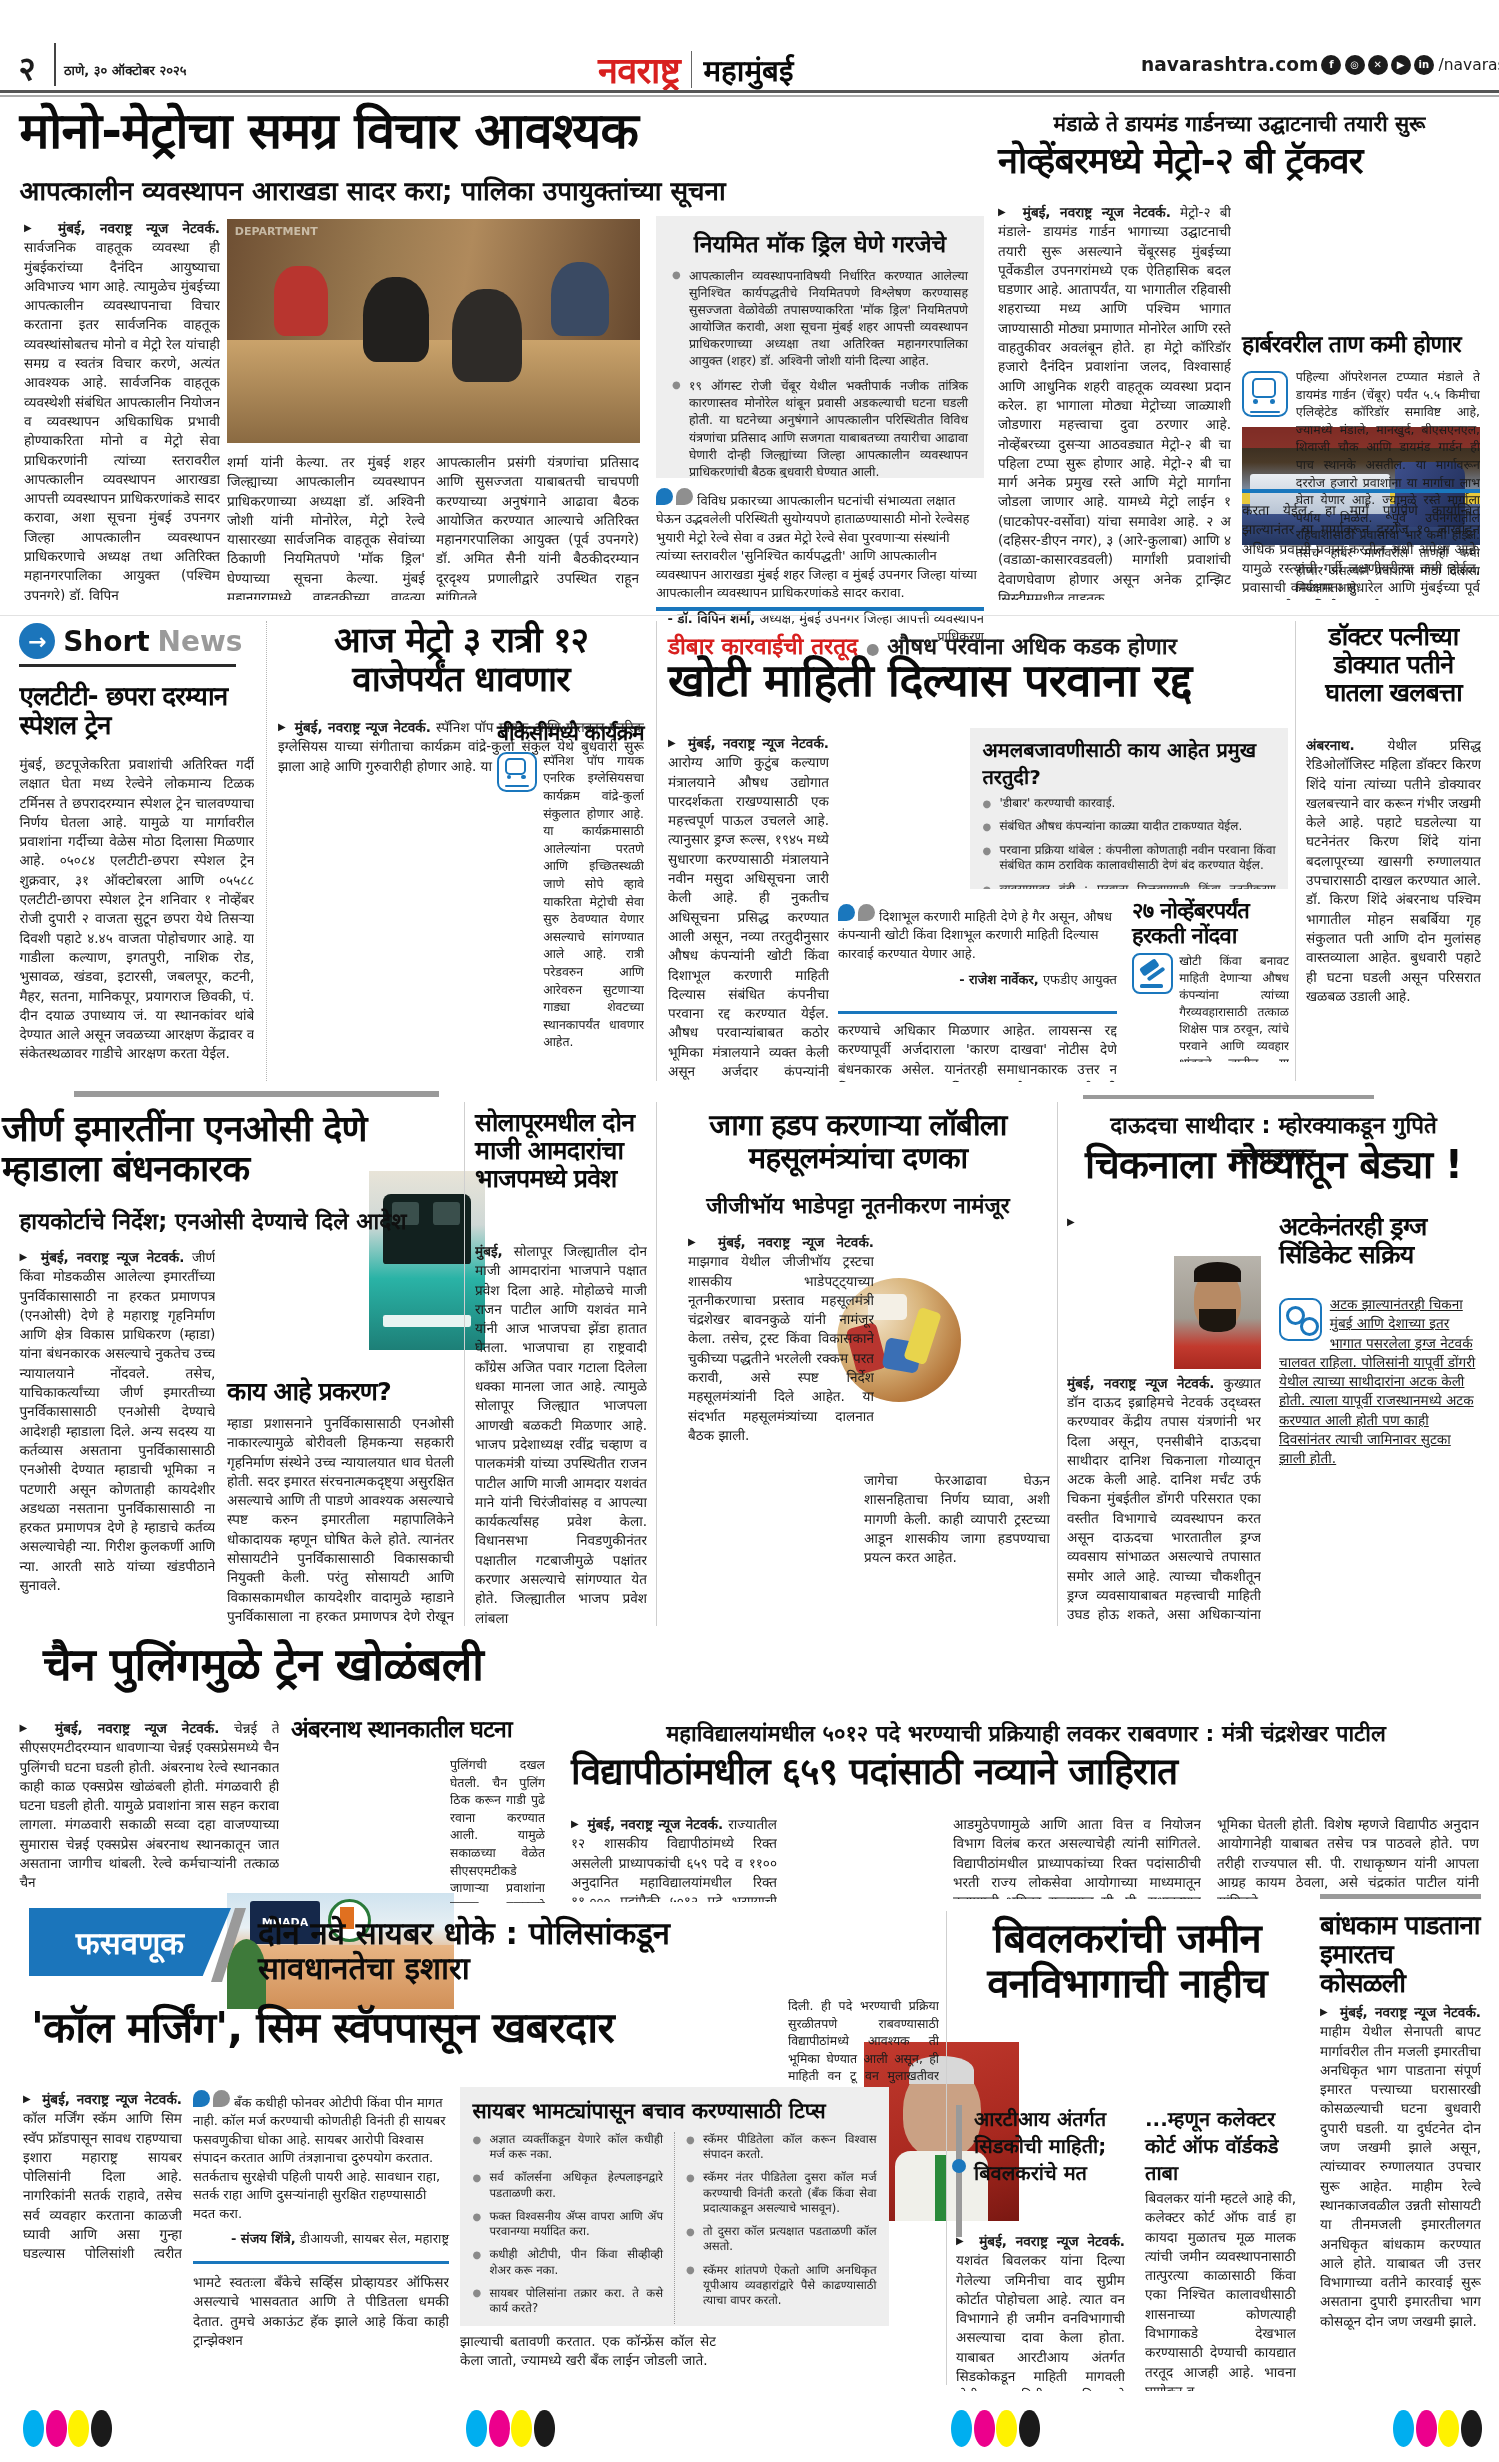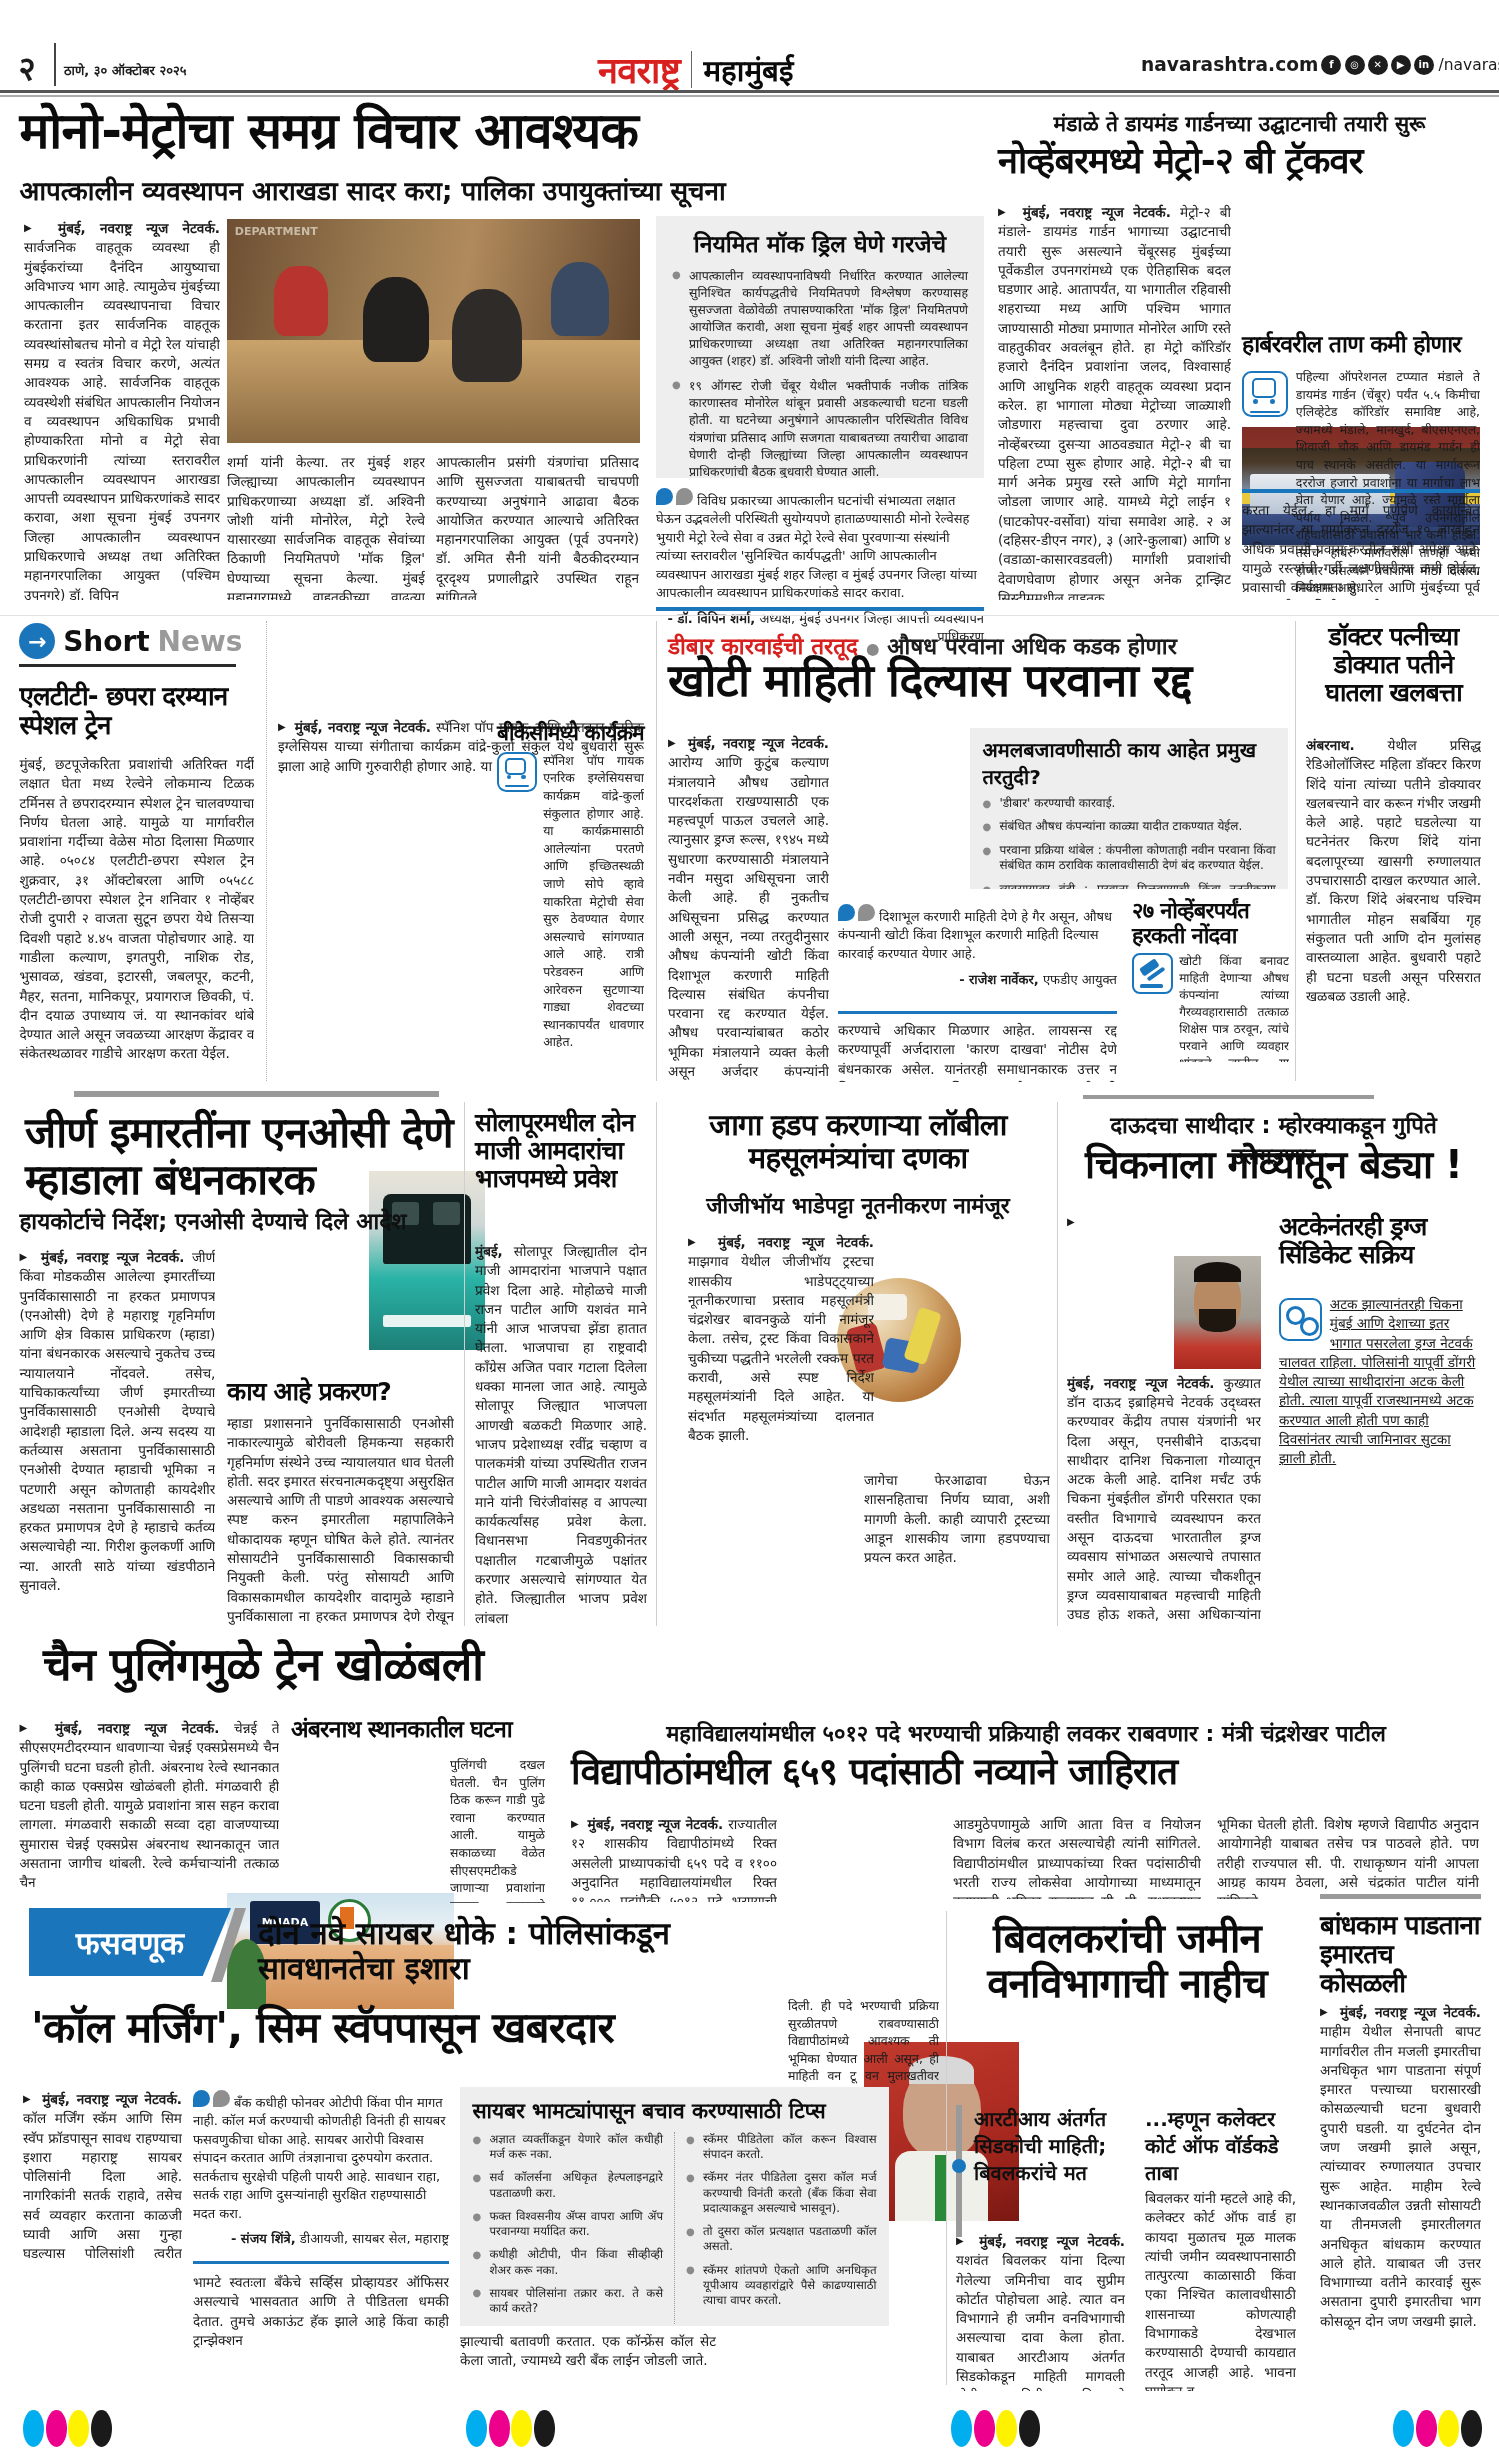--- a/index.html
+++ b/index.html
@@ -154,20 +154,21 @@
       <span style="font-size:28px;font-weight:bold;color:#111;">Short</span>
       <span style="font-size:28px;font-weight:bold;color:#9a9a9a;">News</span>
     </div>
     <div style="width:217px;height:3.1px;background:#2a2a2a;margin-top:4.7px;"></div>
   </div>
   <div class="abs hl" style="left:19.4px;top:682px;width:233px;font-size:26px;">एलटीटी- छपरा दरम्यान स्पेशल ट्रेन</div>
   <div class="abs body-t" style="left:19.4px;top:755px;width:235px;height:324px;">मुंबई, छटपूजेकरिता प्रवाशांची अतिरिक्त गर्दी लक्षात घेता मध्य रेल्वेने लोकमान्य टिळक टर्मिनस ते छपरादरम्यान स्पेशल ट्रेन चालवण्याचा निर्णय घेतला आहे. यामुळे या मार्गावरील प्रवाशांना गर्दीच्या वेळेस मोठा दिलासा मिळणार आहे. ०५०८४ एलटीटी-छपरा स्पेशल ट्रेन शुक्रवार, ३१ ऑक्टोबरला आणि ०५५८८ एलटीटी-छापरा स्पेशल ट्रेन शनिवार १ नोव्हेंबर रोजी दुपारी २ वाजता सुटून छपरा येथे तिसऱ्या दिवशी पहाटे ४.४५ वाजता पोहोचणार आहे. या गाडीला कल्याण, इगतपुरी, नाशिक रोड, भुसावळ, खंडवा, इटारसी, जबलपूर, कटनी, मैहर, सतना, मानिकपूर, प्रयागराज छिवकी, पं. दीन दयाळ उपाध्याय जं. या स्थानकांवर थांबे देण्यात आले असून जवळच्या आरक्षण केंद्रावर व संकेतस्थळावर गाडीचे आरक्षण करता येईल.</div>
 
   <div class="abs vr-dot" style="left:266px;top:621px;height:460px;"></div>
 
+  <div class="abs hl center" style="left:278px;top:621px;width:366px;font-size:35px;">आज मेट्रो ३ रात्री १२ वाजेपर्यंत धावणार</div>
   <div class="abs body-t" style="left:278px;top:718px;width:366px;height:101px;">
     <span class="tri">▶</span>
     <b>मुंबई, नवराष्ट्र न्यूज नेटवर्क.</b>
     <span>स्पॅनिश पॉप गायक आणि गीतकार एनरिक इग्लेसियस याच्या संगीताचा कार्यक्रम वांद्रे-कुर्ला संकुल येथे बुधवारी सुरू झाला आहे आणि गुरुवारीही होणार आहे. या</span>
   </div>
   <div class="abs photo" style="left:369px;top:829px;width:116px;height:179px;background:linear-gradient(180deg,#e8e4d8 0%,#cfd8d6 30%,#2ab3a6 60%,#1d7f77 100%);">
     <div style="position:absolute;left:14px;top:23px;width:88px;height:70px;background:#12211f;border-radius:7.8px 7.8px 3.1px 3.1px;"></div>
     <div style="position:absolute;left:23px;top:31px;width:27px;height:23px;background:#3a4f4c;border-radius:3.1px;"></div>
     <div style="position:absolute;left:64px;top:31px;width:27px;height:23px;background:#3a4f4c;border-radius:3.1px;"></div>
     <div style="position:absolute;left:14px;bottom:23px;width:88px;height:12.4px;background:#e8f4f2;border-radius:2.3px;"></div>
@@ -238,21 +239,21 @@
   <div class="abs vr" style="left:1295px;top:621px;height:460px;"></div>
 
   <div class="abs hl center" style="left:1306px;top:623px;width:175px;font-size:25px;">डॉक्टर पत्नीच्या डोक्यात पतीने घातला खलबत्ता</div>
   <div class="abs body-t" style="left:1306px;top:736px;width:175px;height:345px;">
     <b>अंबरनाथ.</b>
     <span>येथील प्रसिद्ध रेडिओलॉजिस्ट महिला डॉक्टर किरण शिंदे यांना त्यांच्या पतीने डोक्यावर खलबत्त्याने वार करून गंभीर जखमी केले आहे. पहाटे घडलेल्या या घटनेनंतर किरण शिंदे यांना बदलापूरच्या खासगी रुग्णालयात उपचारासाठी दाखल करण्यात आले. डॉ. किरण शिंदे अंबरनाथ पश्चिम भागातील मोहन सबर्बिया गृह संकुलात पती आणि दोन मुलांसह वास्तव्याला आहेत. बुधवारी पहाटे ही घटना घडली असून परिसरात खळबळ उडाली आहे.</span>
   </div>
 
   <div class="abs" style="left:74px;top:1091px;width:365px;height:6.2px;background:#9a9a9a;"></div>
 
-  <div class="abs hl" style="left:25px;top:1109px;width:435px;font-size:42px;">जीर्ण इमारतींना एनओसी देणे म्हाडाला बंधनकारक</div>
+  <div class="abs hl" style="left:2px;top:1109px;width:435px;font-size:36px;">जीर्ण इमारतींना एनओसी देणे म्हाडाला बंधनकारक</div>
   <div class="abs sub" style="left:19.4px;top:1205px;width:435px;font-size:22.5px;">हायकोर्टाचे निर्देश; एनओसी देण्याचे दिले आदेश</div>
   <div class="abs body-t" style="left:19.4px;top:1248px;width:196px;height:377px;">
     <span class="tri">▶</span>
     <b>मुंबई, नवराष्ट्र न्यूज नेटवर्क.</b>
     <span>जीर्ण किंवा मोडकळीस आलेल्या इमारतींच्या पुनर्विकासासाठी ना हरकत प्रमाणपत्र (एनओसी) देणे हे महाराष्ट्र गृहनिर्माण आणि क्षेत्र विकास प्राधिकरण (म्हाडा) यांना बंधनकारक असल्याचे नुकतेच उच्च न्यायालयाने नोंदवले. तसेच, याचिकाकर्त्यांच्या जीर्ण इमारतीच्या पुनर्विकासासाठी एनओसी देण्याचे आदेशही म्हाडाला दिले. अन्य सदस्य या कर्तव्यास असताना पुनर्विकासासाठी एनओसी देण्यात म्हाडाची भूमिका न पटणारी असून कोणताही कायदेशीर अडथळा नसताना पुनर्विकासासाठी ना हरकत प्रमाणपत्र देणे हे म्हाडाचे कर्तव्य असल्याचेही न्या. गिरीश कुलकर्णी आणि न्या. आरती साठे यांच्या खंडपीठाने सुनावले.</span>
   </div>
   <div class="abs photo" style="left:227px;top:1248px;width:227px;height:116px;background:linear-gradient(180deg,#cfe3ef 0%,#e8f0f4 30%,#e2a368 60%,#c8824a 100%);">
     <div style="position:absolute;left:23px;top:7.8px;width:70px;height:43px;background:#15284a;border-radius:3.1px;display:flex;align-items:center;justify-content:center;color:#fff;font-weight:bold;font-size:11px;">MHADA</div>
     <div style="position:absolute;left:101px;top:6.2px;width:37px;height:37px;background:#ffffff;border-radius:50%;border:3.1px solid #2a7a3a;"></div>
     <div style="position:absolute;left:113px;top:14px;width:14px;height:22px;background:#e07020;"></div>

